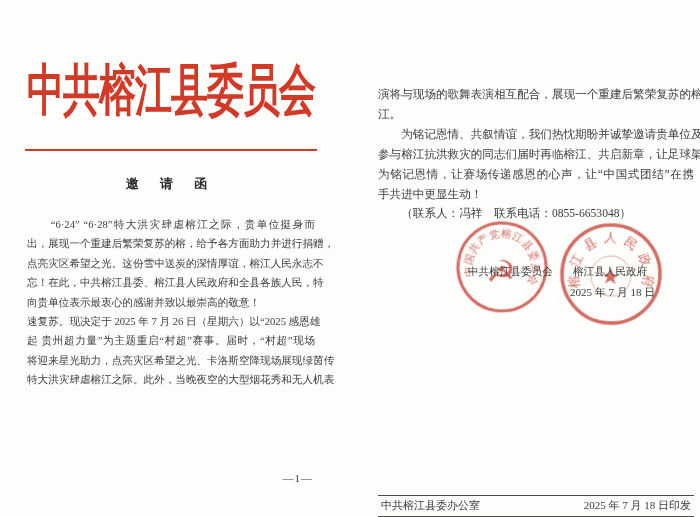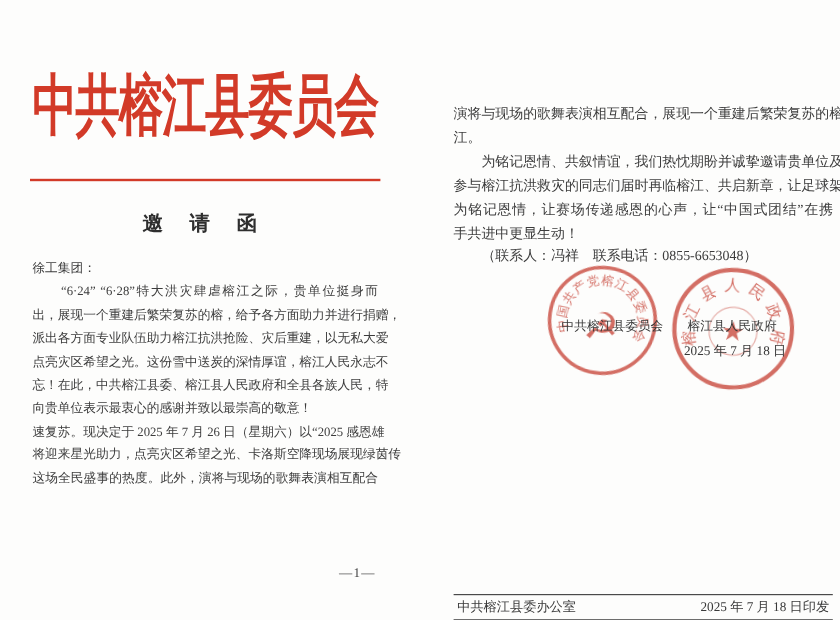--- a/index.html
+++ b/index.html
@@ -25,21 +25,21 @@
     font-weight:bold;font-size:37px;line-height:37px;letter-spacing:-1px;
     transform:scaleY(1.5);transform-origin:50% 0;
     white-space:nowrap;
   }
   .red-rule{
     position:absolute;top:109px;left:-2px;width:292px;height:2px;
     background:var(--red);
   }
   .doc-title{
     position:absolute;top:135px;left:0;width:100%;
-    text-align:center;font-weight:bold;font-size:17px;letter-spacing:9px;
+    text-align:center;font-weight:bold;font-size:13px;letter-spacing:9px;
     color:#2e2e2e;
   }
 
   
   .bodytext{position:absolute;left:0;width:100%;}
   #page1 .bodytext{top:175px;font-size:10.6px;line-height:19.4px;}
   #page2 .bodytext{top:0;font-size:11.6px;line-height:19.9px;}
   .line{text-align:justify;text-align-last:justify;white-space:nowrap;}
   .line.s{text-align-last:left;}
 
@@ -70,30 +70,29 @@
 </style>
 </head>
 <body>
 
 <div class="page" id="page1">
   <div class="letterhead">中共榕江县委员会</div>
   <div class="red-rule"></div>
   <div class="doc-title">邀 请 函</div>
 
   <div class="bodytext">
-    <div class="line s">徐工集团：</div>
     <div class="line">　　“6·24” “6·28”特大洪灾肆虐榕江之际，贵单位挺身而</div>
     <div class="line">出，展现一个重建后繁荣复苏的榕，给予各方面助力并进行捐赠，</div>
-    <div class="line">派出各方面专业队伍助力榕江抗洪抢险、灾后重建，以无私大爱</div>
     <div class="line">点亮灾区希望之光。这份雪中送炭的深情厚谊，榕江人民永志不</div>
     <div class="line">忘！在此，中共榕江县委、榕江县人民政府和全县各族人民，特</div>
     <div class="line s">向贵单位表示最衷心的感谢并致以最崇高的敬意！</div>
     <div class="line">速复苏。现决定于 2025 年 7 月 26 日（星期六）以“2025 感恩雄</div>
+    <div class="line">起 贵州超力量”为主题重启“村超”赛事。届时，“村超”现场</div>
     <div class="line">将迎来星光助力，点亮灾区希望之光、卡洛斯空降现场展现绿茵传</div>
-    <div class="line">这场全民盛事的热度。此外，演将与现场的歌舞表演相互配合</div>
+    <div class="line">特大洪灾肆虐榕江之际。此外，当晚夜空的大型烟花秀和无人机表</div>
   </div>
 
   <div class="pagenum">—1—</div>
 </div>
 
 <div class="page" id="page2">
   <div class="bodytext">
     <div class="line">演将与现场的歌舞表演相互配合，展现一个重建后繁荣复苏的榕</div>
     <div class="line s">江。</div>
     <div class="line">　　为铭记恩情、共叙情谊，我们热忱期盼并诚挚邀请贵单位及</div>

